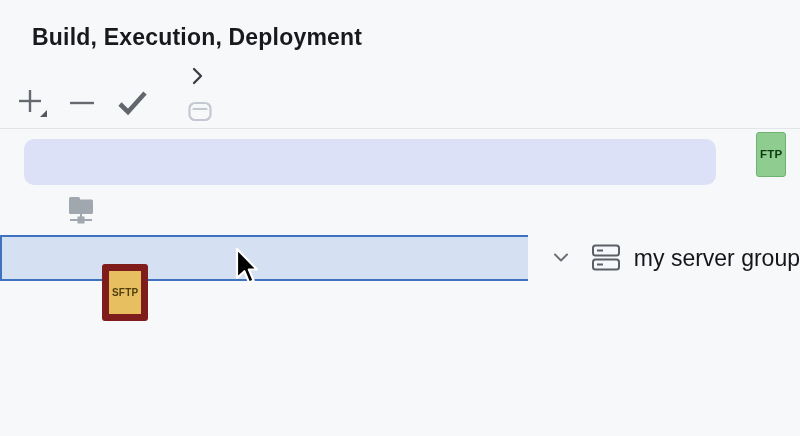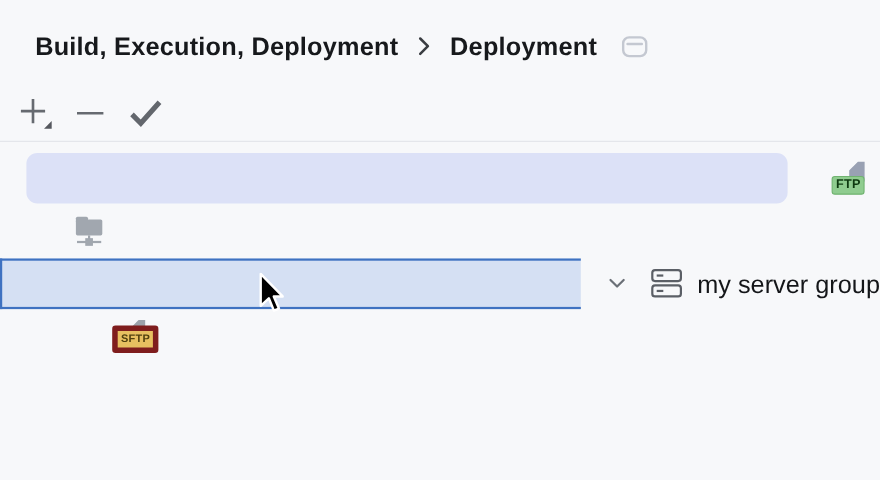--- a/index.html
+++ b/index.html
@@ -5,21 +5,21 @@
   * { margin:0; padding:0; box-sizing:border-box; }
   html,body { width:800px; height:436px; }
   body {
     font-family:"Liberation Sans","DejaVu Sans",sans-serif;
     background:#F7F8FA;
     overflow:hidden;
   }
   .screen { position:relative; width:800px; height:436px; background:#F7F8FA; }
 
   
-  .header { position:absolute; left:32px; top:24px; height:36px; display:flex; align-items:center; gap:16px; }
+  .header { position:absolute; left:32px; top:24px; height:36px; display:flex; align-items:center; gap:16px;flex-direction:column; }
   .crumb { font-size:23px; font-weight:700; color:#17191C; letter-spacing:.2px; white-space:nowrap; cursor:default; }
   .crumb.root { cursor:pointer; }
   .sep-icon { display:inline-flex; margin:0 2px; }
   .window-icon { display:inline-flex; margin-left:6px; cursor:pointer; }
 
   
   .toolbar { position:absolute; left:10px; top:84px; height:40px; display:flex; align-items:center; }
   .tb-btn { width:44px; height:40px; border:0; background:transparent; display:flex; align-items:center; justify-content:center; cursor:pointer; }
   .tb-btn + .tb-btn { margin-left:6px; }
 
@@ -51,44 +51,43 @@
   .sp102 { width:102px; flex:0 0 auto; }
   .gap10 { width:10px; flex:0 0 auto; }
   .gap8  { width:8px;  flex:0 0 auto; }
 
   .chev { width:18px; height:46px; display:flex; align-items:center; justify-content:center; flex:0 0 auto; }
 
   .srv-icon { position:relative; width:34px; height:36px; flex:0 0 auto; }
   .srv-icon .page { position:absolute; right:3px; top:2px; }
   .srv-icon .badge {
     position:absolute; left:0; bottom:3px;
-    font-weight:700; line-height:13px; padding:1px 3px; border-radius:3px;
+    font-weight:700; line-height:13px; padding:15px 3px; border-radius:3px;
     letter-spacing:.2px;
   }
   .badge-ftp  { font-size:11.5px; background:#8FCC8F; color:#0E3A10; border:1px solid #70B370; }
-  .badge-sftp { font-size:10px;   background:#E7BF60; color:#51400F; border:5px solid #7f1d1d; }
+  .badge-sftp { font-size:10px;   background:#E7BF60; color:#51400F; border:7px solid #7f1d1d; }
 
   .plain-icon { width:34px; height:34px; flex:0 0 auto; display:flex; align-items:center; justify-content:center; }
 
   
   .cursor { position:absolute; left:235px; top:248px; z-index:10; pointer-events:none; }
 </style>
 </head>
 <body>
 
 <div class="screen">
 
   <div class="header">
     <span class="crumb root">Build, Execution, Deployment</span>
     <span class="sep-icon">
       <svg width="11" height="18" viewBox="0 0 11 18">
           <path d="M2,2 L9,9 L2,16" fill="none" stroke="#3A3D42" stroke-width="2.3" stroke-linecap="round" stroke-linejoin="round"></path>
         </svg>
     </span>
-    <span class="crumb">Deployment</span>
     <span class="window-icon">
       <svg width="24" height="21" viewBox="0 0 24 21">
         <rect x="1.5" y="2" width="21" height="17" rx="5.5" fill="none" stroke="#C4C8D1" stroke-width="2.2"></rect>
         <line x1="5.5" y1="8" x2="18.5" y2="8" stroke="#C4C8D1" stroke-width="2.2" stroke-linecap="round"></line>
       </svg>
     </span>
   </div>
 
   <div class="toolbar">
     <button class="tb-btn">

